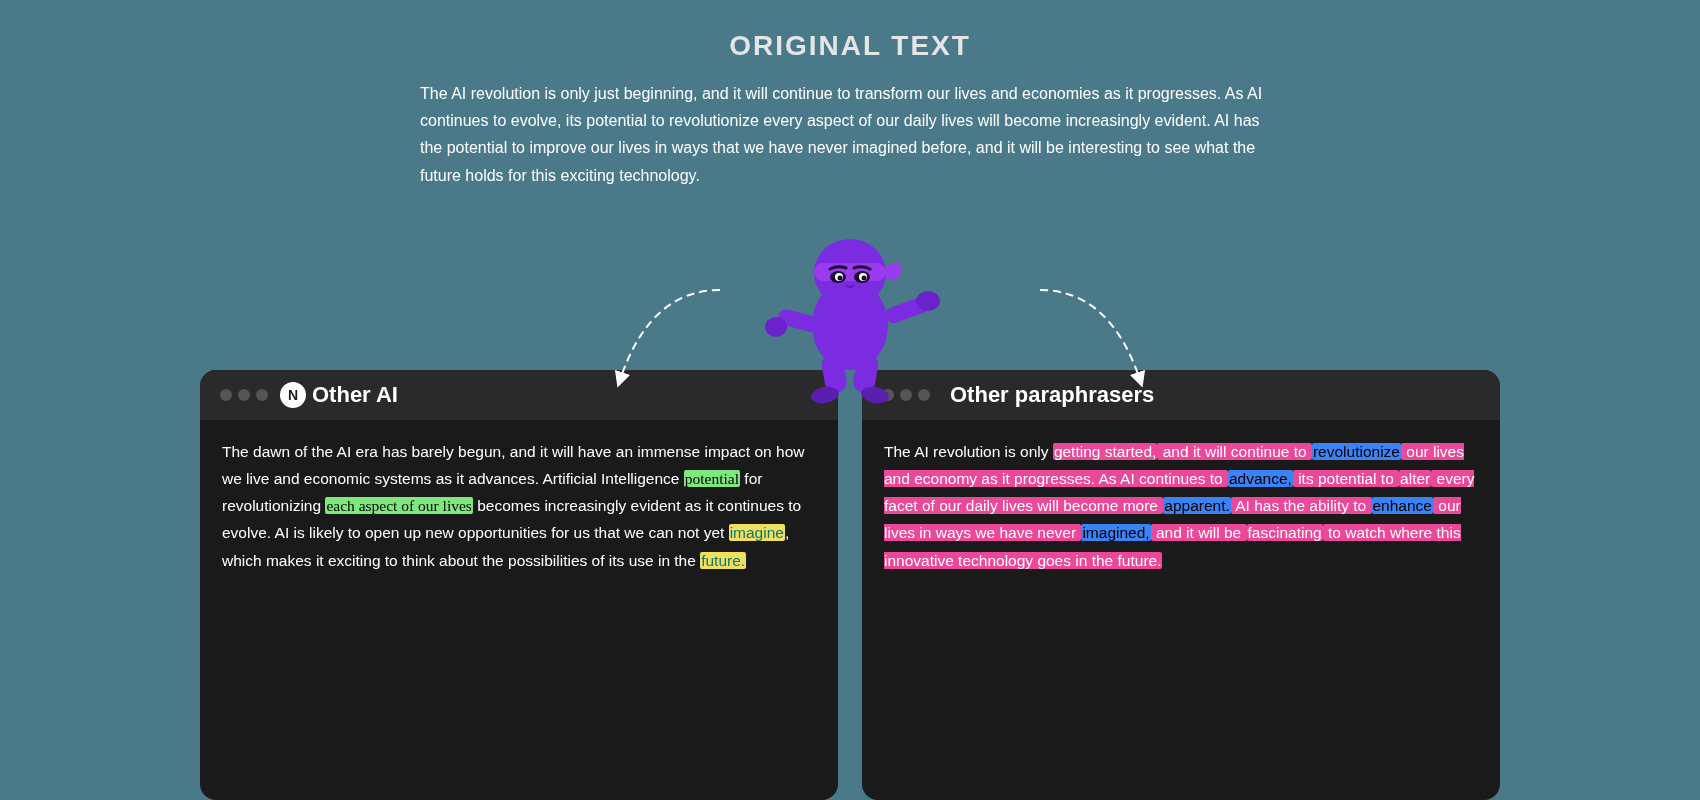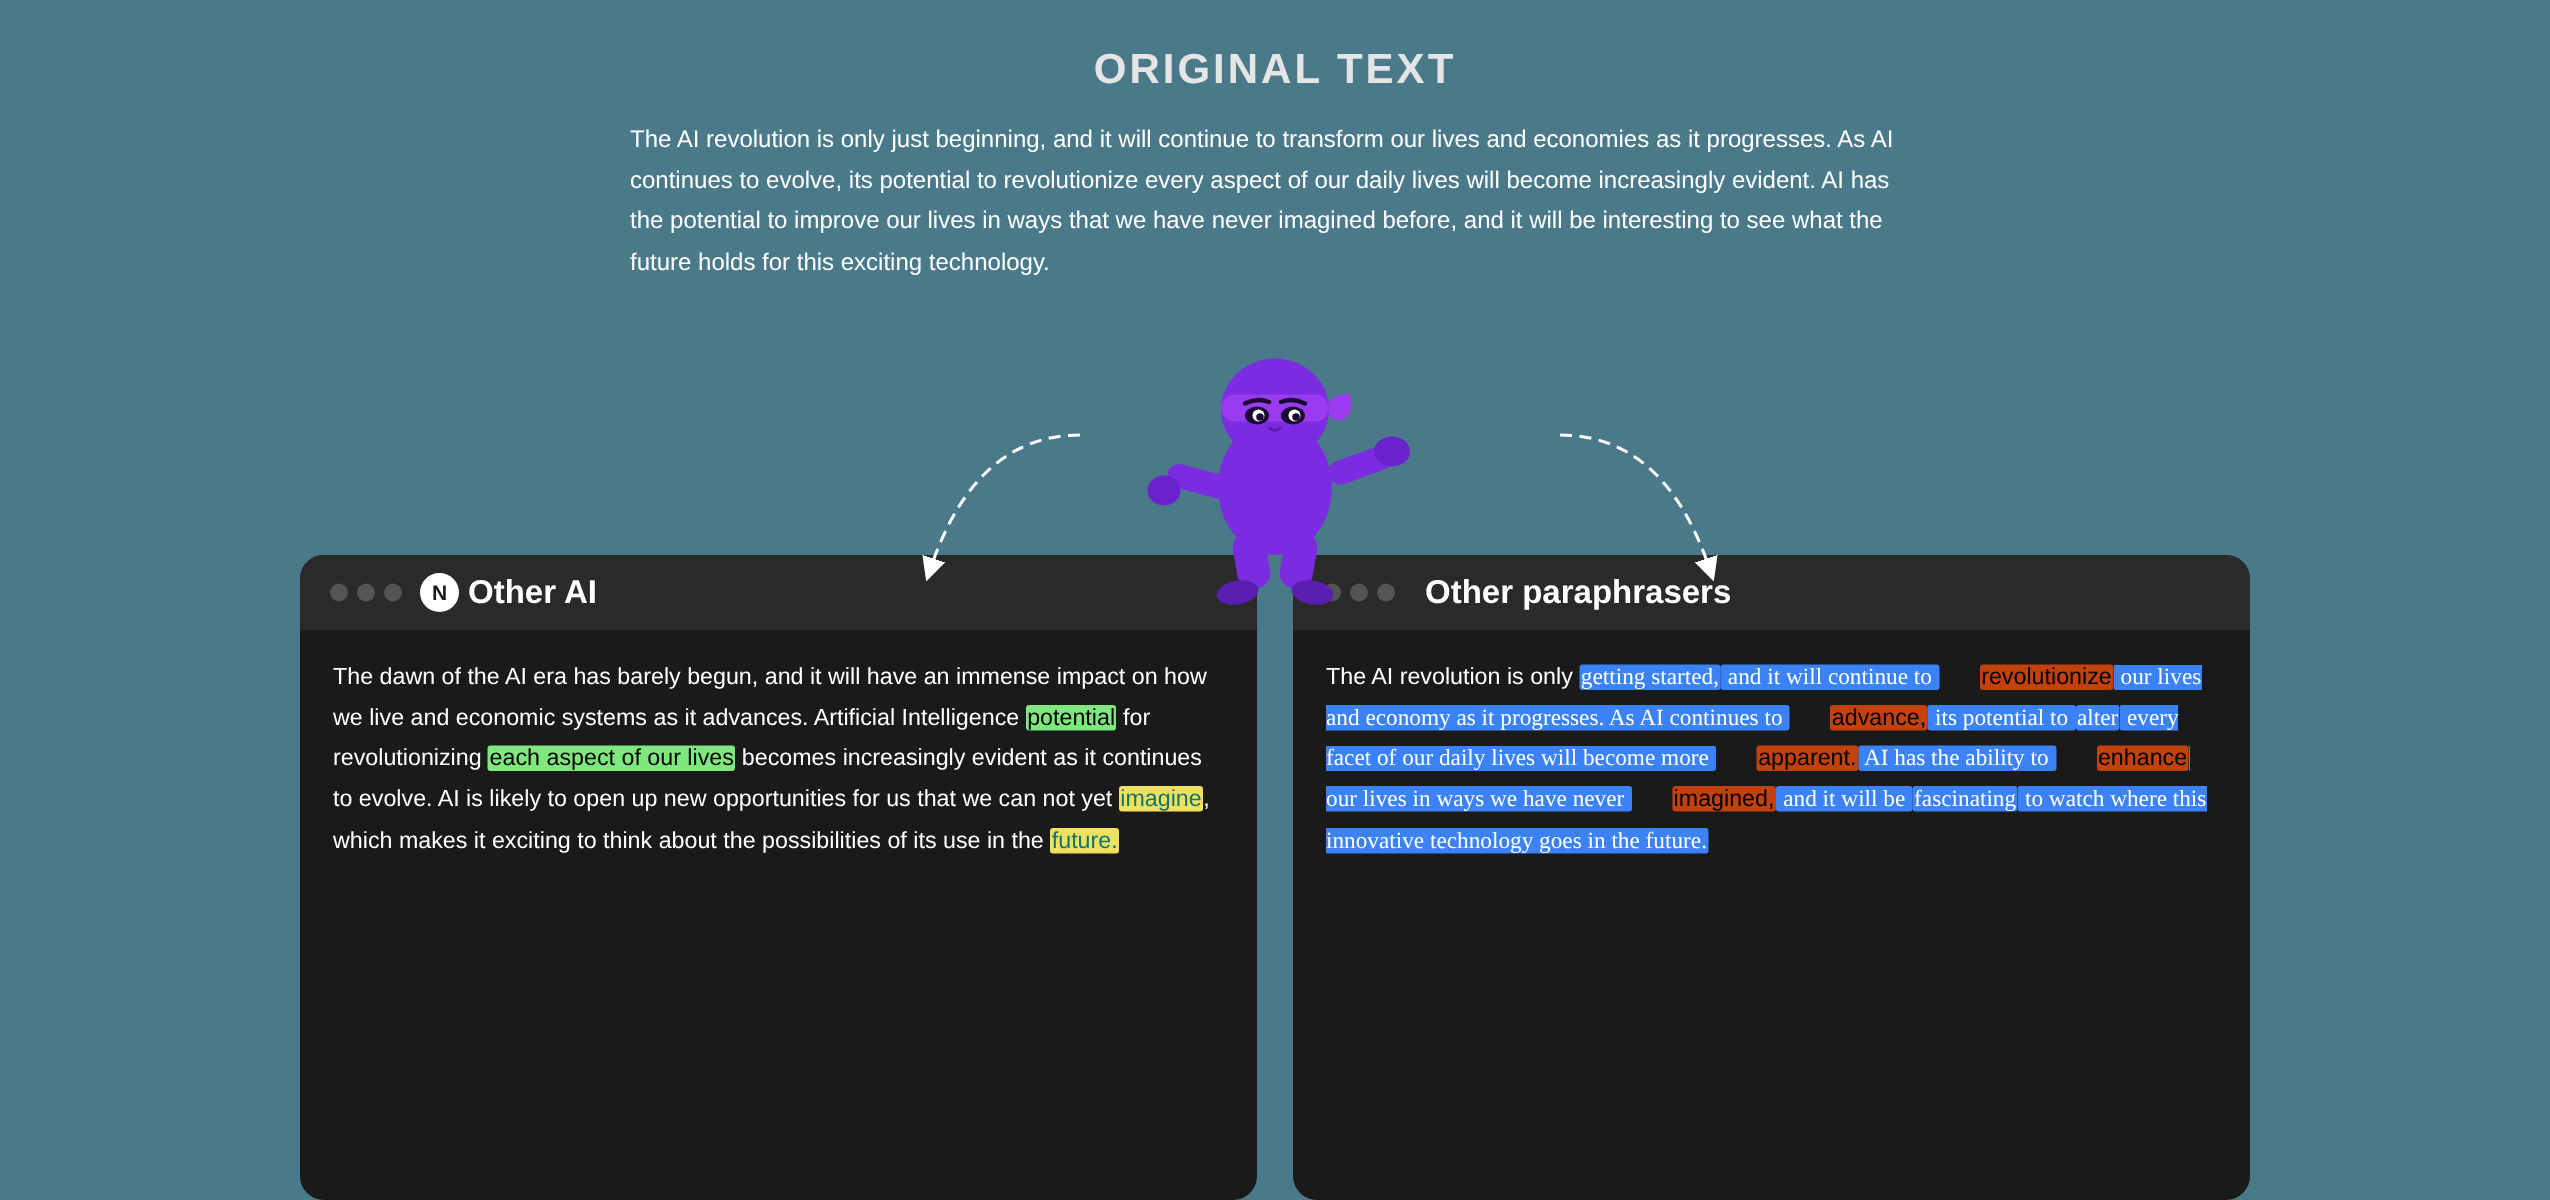--- a/index.html
+++ b/index.html
@@ -152,43 +152,42 @@
       line-height: 1.75;
       color: #ffffff;
     }
 
     
     .hl-green {
       background-color: #7ee87e;
       color: #000;
       border-radius: 2px;
       padding: 0 1px;
+      font-family: Liberation Serif, serif;
     }
 
     .hl-yellow {
       background-color: #f0e060;
       color: #0f766e;
       border-radius: 2px;
       padding: 0 1px;
     }
 
     .hl-red {
-      background-color: #3b82f6;
+      background-color: #ec4899;
       color: #fff;
       border-radius: 2px;
       padding: 0 1px;
-      font-family: Liberation Serif, serif;
     }
 
     .hl-orange {
-      background-color: #c2410c;
+      background-color: #3b82f6;
       color: #000;
       border-radius: 2px;
       padding: 0 1px;
-      margin-left: 27px;
     }
 
     
     .ninja-svg {
       width: 180px;
       height: 220px;
     }
   </style>
 </head>
 <body>

